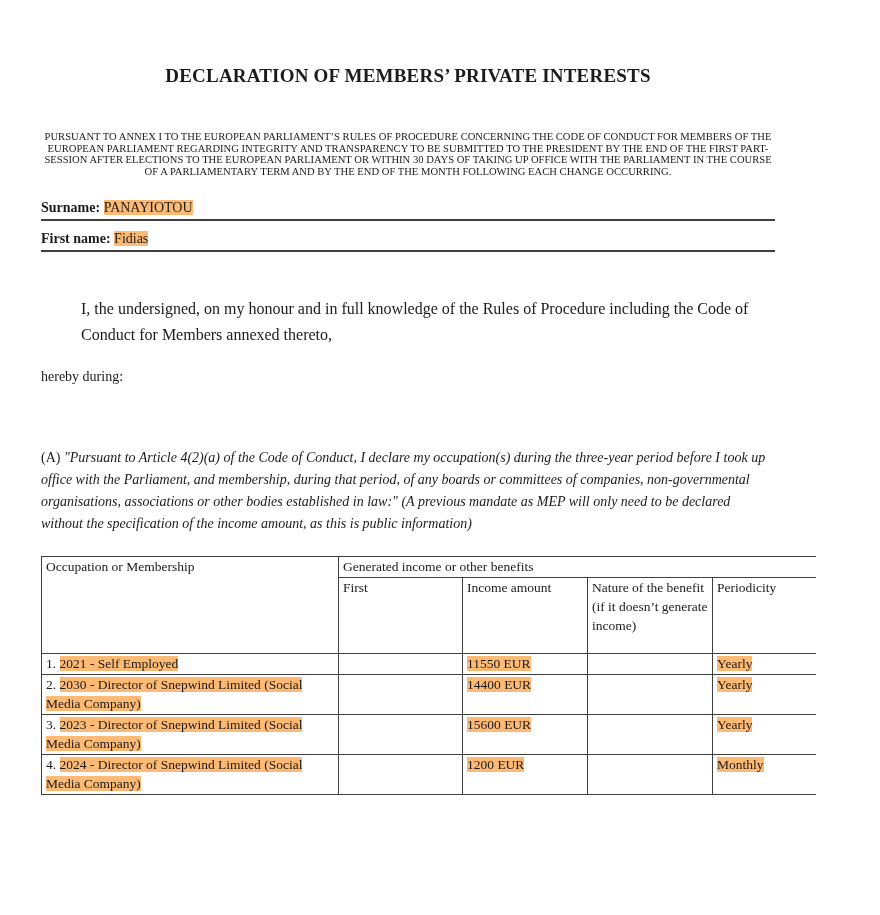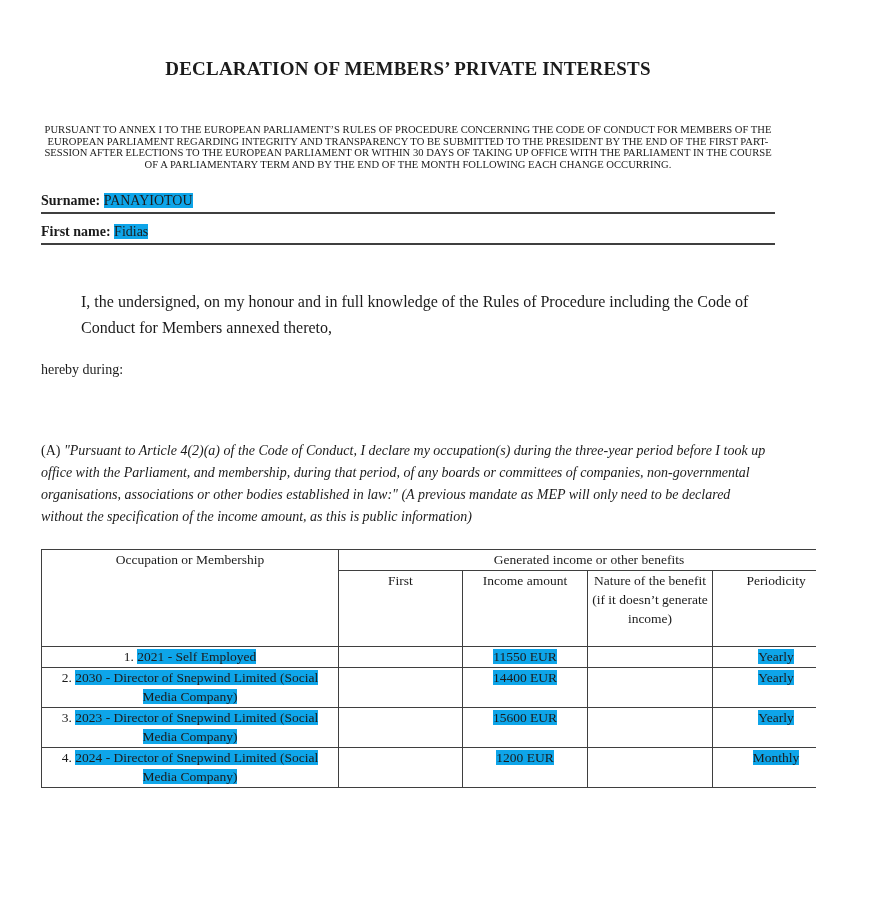--- a/index.html
+++ b/index.html
@@ -9,21 +9,21 @@
     width: 880px;
     height: 915px;
     font-family: "Liberation Serif", "DejaVu Serif", serif;
     color: #1b1b1b;
     -webkit-font-smoothing: antialiased;
   }
   .page {
     width: 816px;
     height: 915px;
     box-sizing: border-box;
-    padding: 0 41px;
+    padding: 7px 41px;
     overflow: hidden;
   }
   .doc-title {
     margin-top: 58px;
     text-align: center;
     font-weight: bold;
     font-size: 19px;
     letter-spacing: 0.2px;
   }
   .preamble {
@@ -34,21 +34,21 @@
   }
   .name-row {
     border-bottom: 2px solid #3f3f3f;
     padding-bottom: 3px;
     font-size: 14px;
   }
   .name-row.surname { margin-top: 23px; }
   .name-row.firstname { margin-top: 10px; }
   .name-label { font-weight: bold; }
   .hl {
-    background: #0ea5e9;
+    background: #fdba74;
   }
   .intro {
     margin-top: 44px;
     font-size: 16px;
     line-height: 26px;
     margin-left: 40px;
   }
   .declare-line {
     margin-top: 21px;
     font-size: 14px;
@@ -63,21 +63,21 @@
     margin-top: 21px;
     border-collapse: collapse;
     table-layout: fixed;
     width: 798px;
     font-size: 13.5px;
     line-height: 19px;
   }
   table.interests th, table.interests td {
     border: 1px solid #3f3f3f;
     font-weight: normal;
-    text-align: center;
+    text-align: left;
     vertical-align: top;
     padding: 0px 4px 1px 4px;
   }
   col.c-occ  { width: 297px; }
   col.c-none { width: 124px; }
   col.c-inc  { width: 125px; }
   col.c-nat  { width: 125px; }
   col.c-per  { width: 127px; }
   tr.subhead th { height: 74px; }
   td.empty-cell { height: 19px; }

